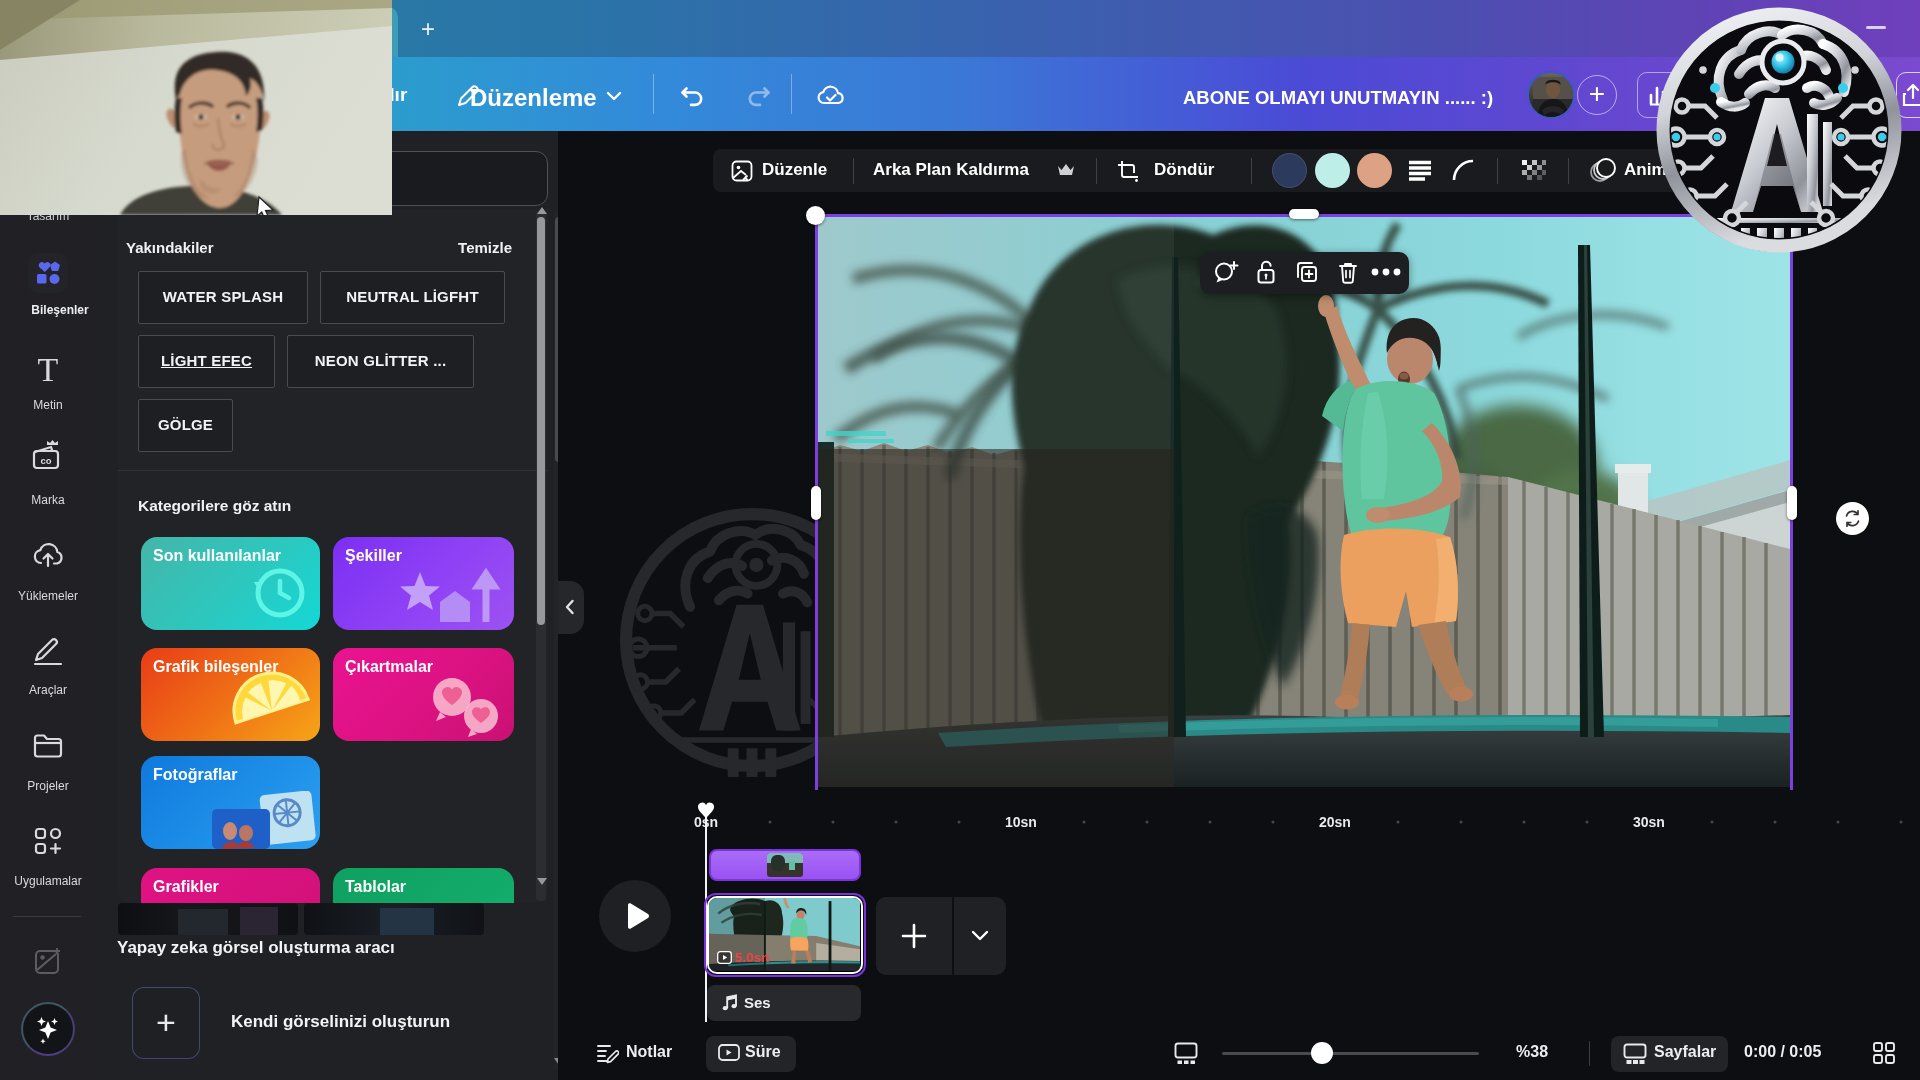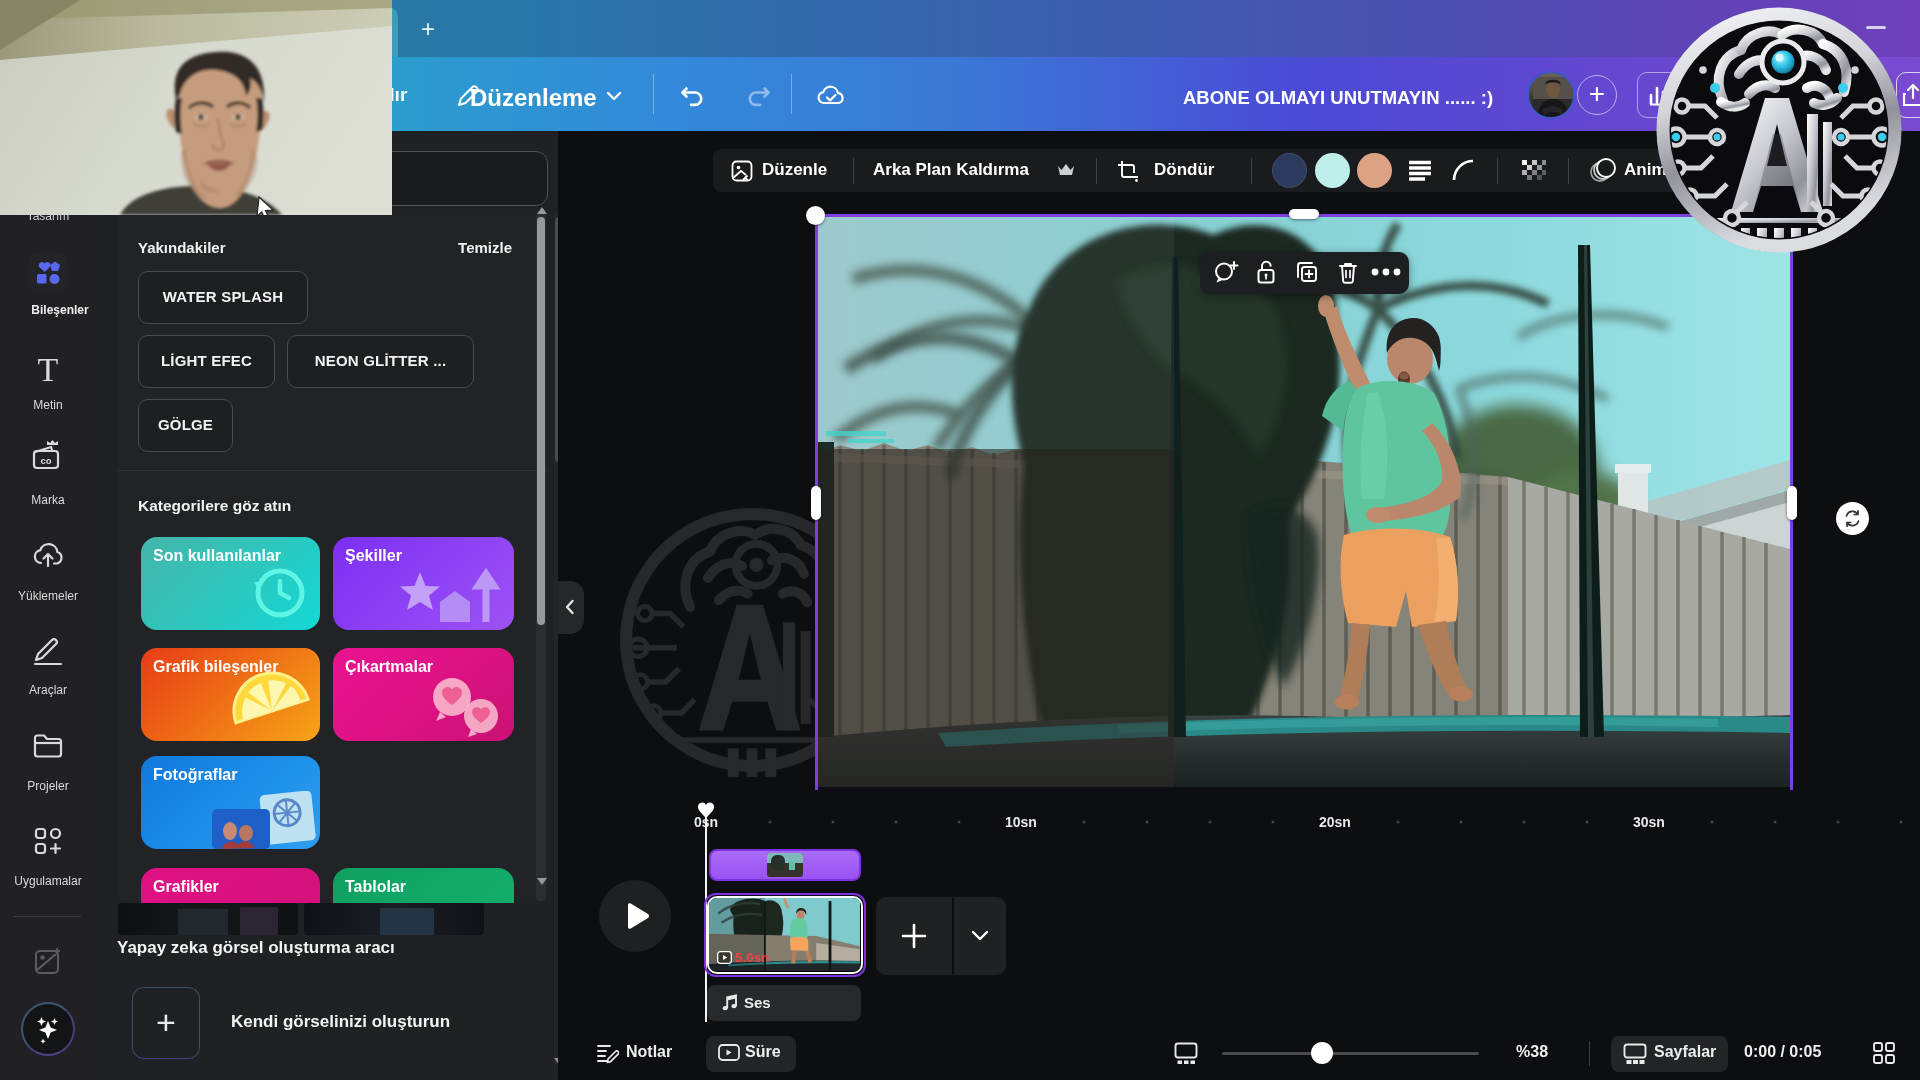--- a/index.html
+++ b/index.html
@@ -1,20 +1,20 @@
 <!DOCTYPE html>
 <html><head>
 <meta charset="utf-8">
 <style>
   * { margin:0; padding:0; box-sizing:border-box; }
   html,body { width:1920px; height:1080px; overflow:hidden; background:#0c0e11; font-family:"Liberation Sans", sans-serif; }
   .abs { position:absolute; }
   body { position:relative; }
   .bold { font-weight:bold; }
-  .pill { height:53px; border:1.5px solid #4a4b4f; border-radius:10px; background:#1e1f23;
+  .pill { height:53px; border:1.5px solid #4a4b4f; border-radius:2px; background:#1e1f23;
           color:#f2f3f5; font-size:15px; text-align:center; line-height:50px; letter-spacing:.2px; }
   .card { height:93px; border-radius:16px; overflow:hidden; }
   .card span { position:absolute; left:12px; top:10px; font-size:16px; font-weight:bold; color:#fff; }
 </style>
 </head>
 <body>
 
 <div class="abs" id="tabbar" style="left:0;top:0;width:1920px;height:57px;background:linear-gradient(90deg,#26819f 0%,#2a74a8 30%,#3a61ae 53%,#4c4fb0 75%,#6142b6 90%,#7040bc 100%);">
   <div class="abs" style="left:330px;top:6px;width:68px;height:51px;border-radius:0 12px 0 0;background:#3d9cb8;"></div>
   <div class="abs" style="left:417px;top:18px;width:22px;height:22px;color:#e8f4f6;font-size:24px;line-height:22px;text-align:center;font-weight:400;">+</div>
@@ -142,24 +142,25 @@
       <path d="M22.5 5 L23.5 7.5 L26 8.5 L23.5 9.5 L22.5 12 L21.5 9.5 L19 8.5 L21.5 7.5 Z" fill="#fff"></path>
       <path d="M11 25.5 L11.8 27.4 L13.7 28.2 L11.8 29 L11 31 L10.2 29 L8.3 28.2 L10.2 27.4 Z" fill="#fff"></path>
     </svg>
 </div>
 
 <div class="abs" id="panel" style="left:96px;top:131px;width:462px;height:949px;background:#202124;">
 
   <div class="abs" style="left:20px;top:20px;width:432px;height:55px;border-radius:12px;border:1.5px solid #505155;background:#1a1b1f;"></div>
 
   <div class="abs" style="left:22px;top:78px;width:430px;height:694px;background:#222327;border-radius:0 0 12px 12px;overflow:hidden;">
-    <div class="abs bold" style="left:20px;top:30px;font-size:15px;color:#f0f1f3;">Yakındakiler</div>
+    <div class="abs bold" style="left:8px;top:30px;font-size:15px;color:#f0f1f3;">Yakındakiler</div>
     <div class="abs bold" style="right:36px;top:30px;font-size:15px;color:#f0f1f3;margin-left:48px;">Temizle</div>
     <div class="abs bold pill" style="left:20px;top:62px;width:170px;">WATER SPLASH</div>
-    <div class="abs bold pill" style="left:20px;top:126px;width:137px;">LİGHT EFEC</div>
+    <div class="abs bold pill" style="left:202px;top:62px;width:185px;">NEUTRAL LİGFHT</div>
+    <div class="abs bold pill" style="left:20px;top:126px;width:137px;text-decoration:underline;">LİGHT EFEC</div>
     <div class="abs bold pill" style="left:169px;top:126px;width:187px;">NEON GLİTTER ...</div>
     <div class="abs bold pill" style="left:20px;top:190px;width:95px;">GÖLGE</div>
     <div class="abs" style="left:0;top:261px;width:430px;height:1px;background:#323337;"></div>
     <div class="abs bold" style="left:20px;top:288px;font-size:15.5px;color:#f0f1f3;">Kategorilere göz atın</div>
 
     <div class="abs card" style="left:23px;top:328px;width:179px;background:linear-gradient(135deg,#45b5a9 0%,#2cc8bf 55%,#13d8d6 100%);">
       <span>Son kullanılanlar</span>
       <svg class="abs" style="right:8px;bottom:5px;" width="64" height="64" viewBox="0 0 64 64">
           <circle cx="32" cy="32" r="22" fill="none" stroke="#5ff5e6" stroke-width="5"></circle>
           <path d="M32 20 V32 L41 37" fill="none" stroke="#5ff5e6" stroke-width="4.5" stroke-linecap="round"></path>

